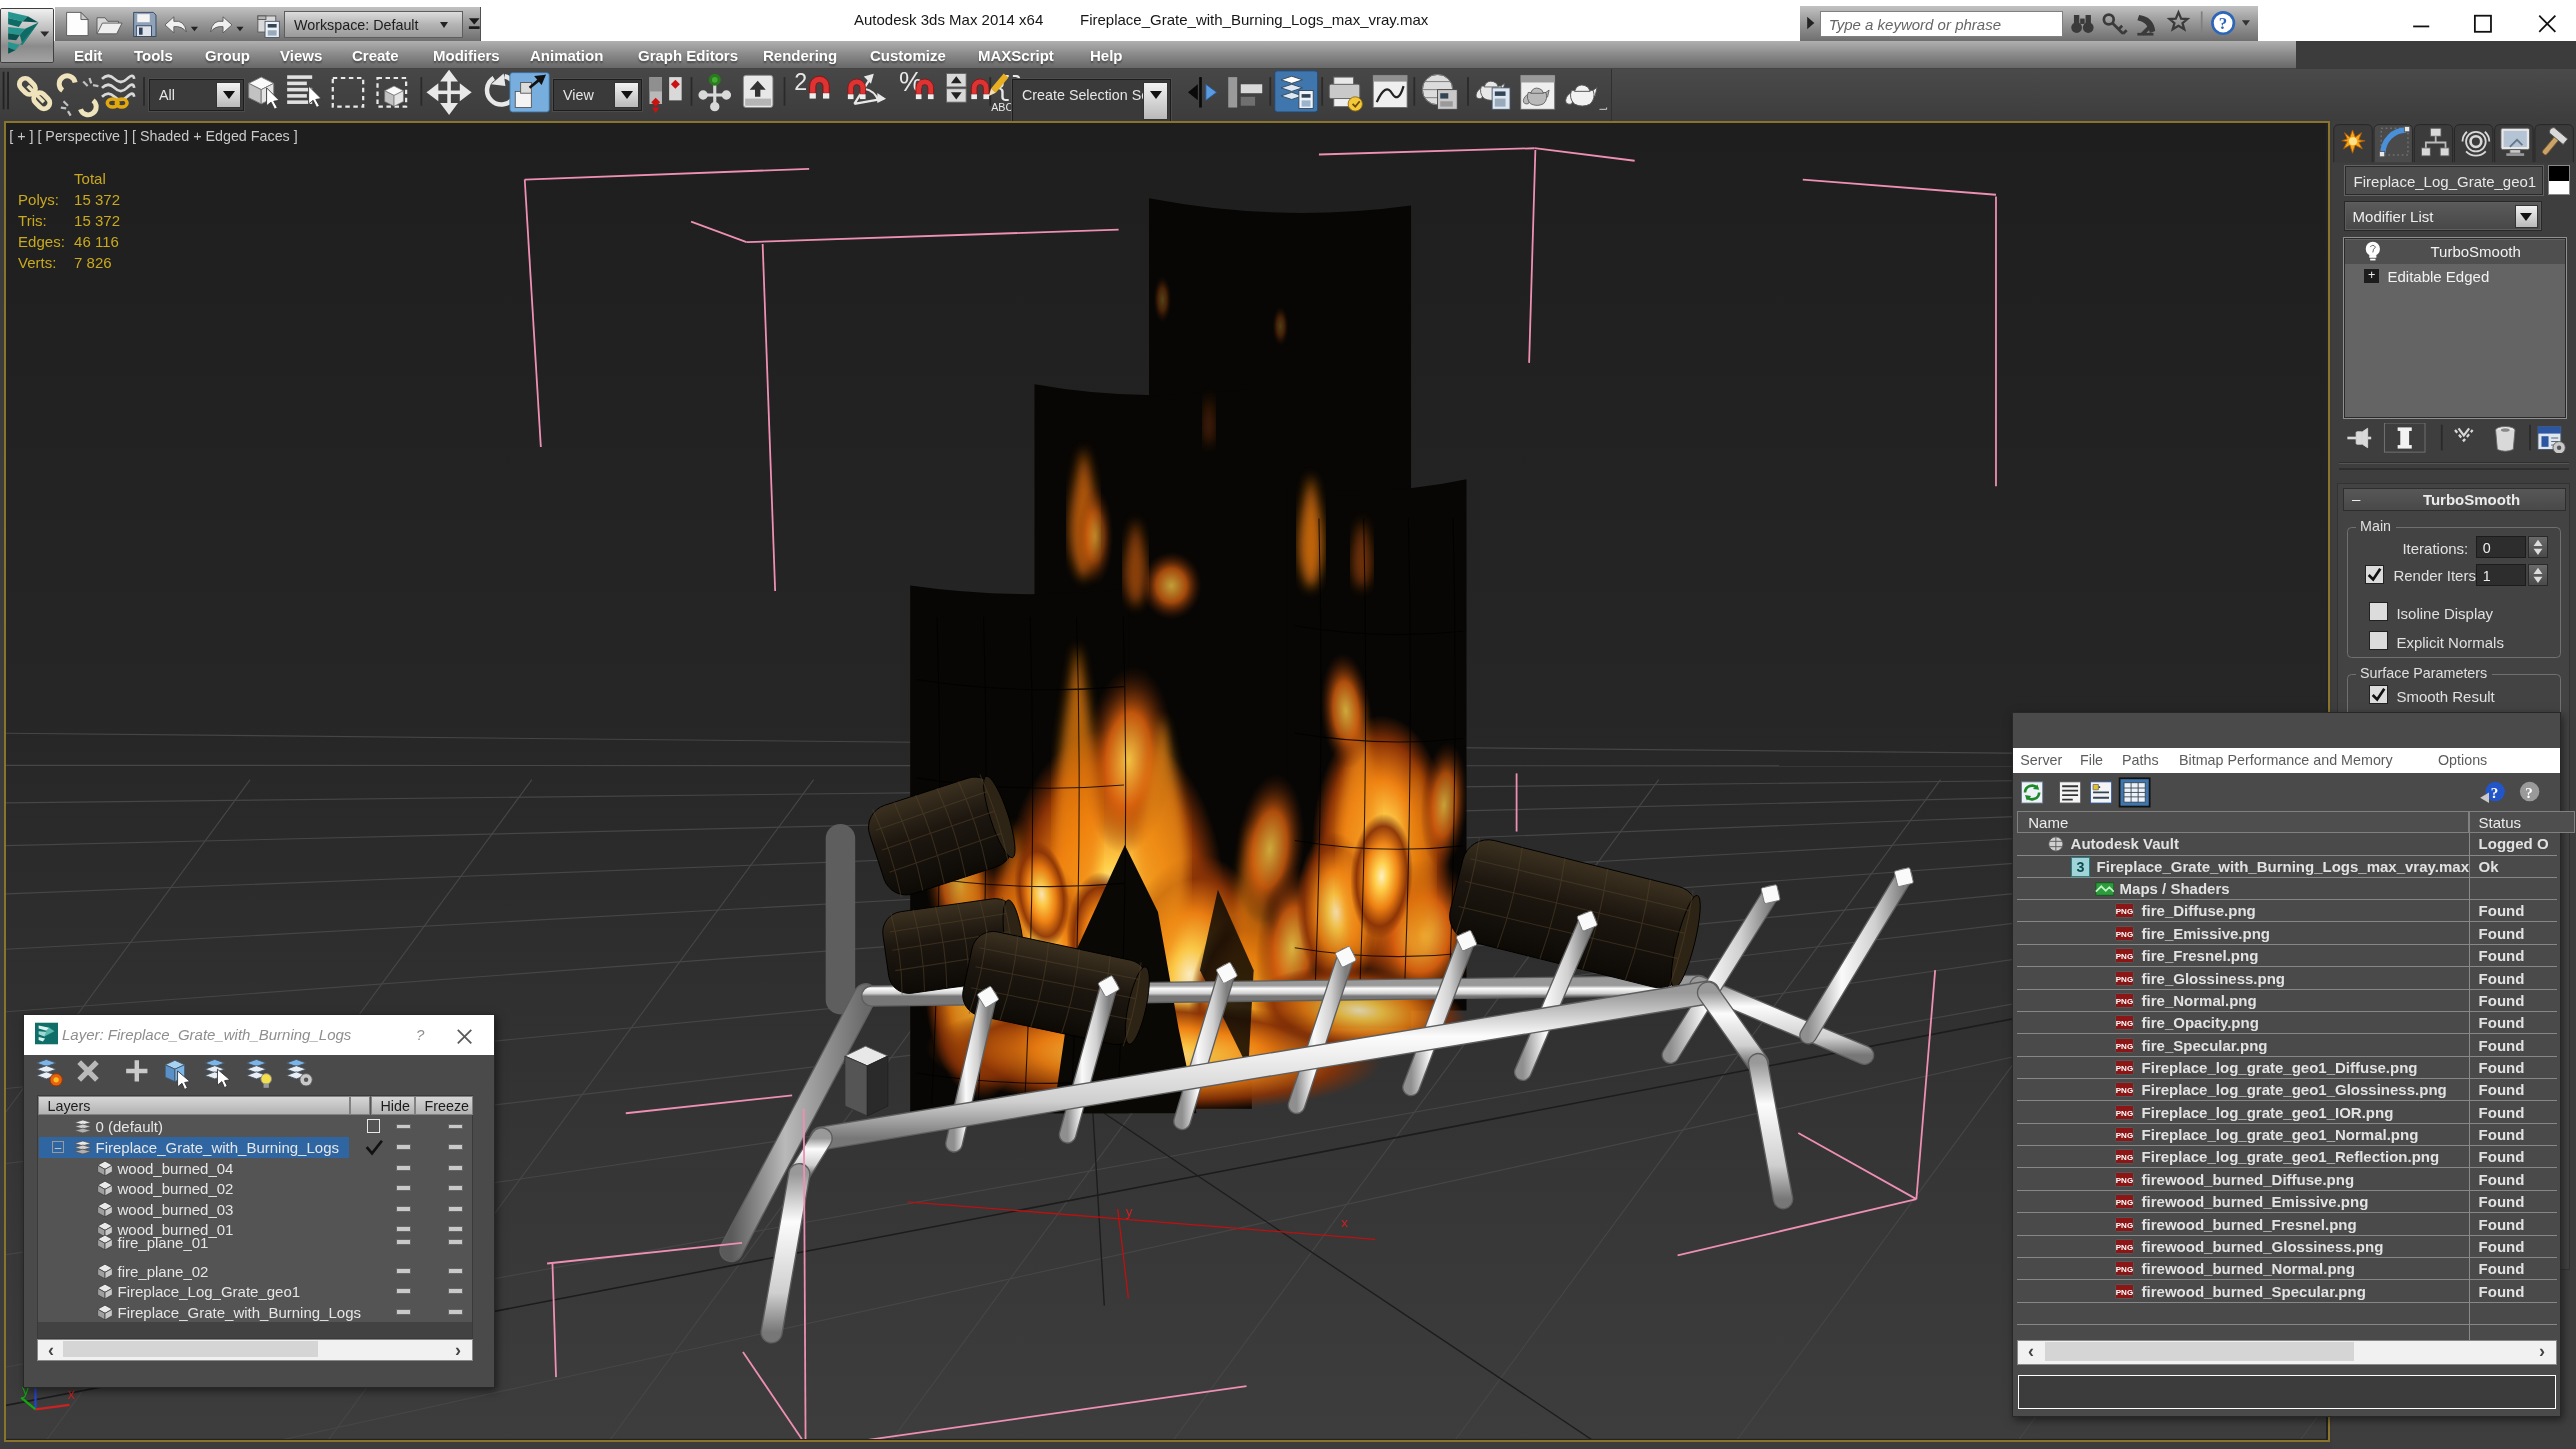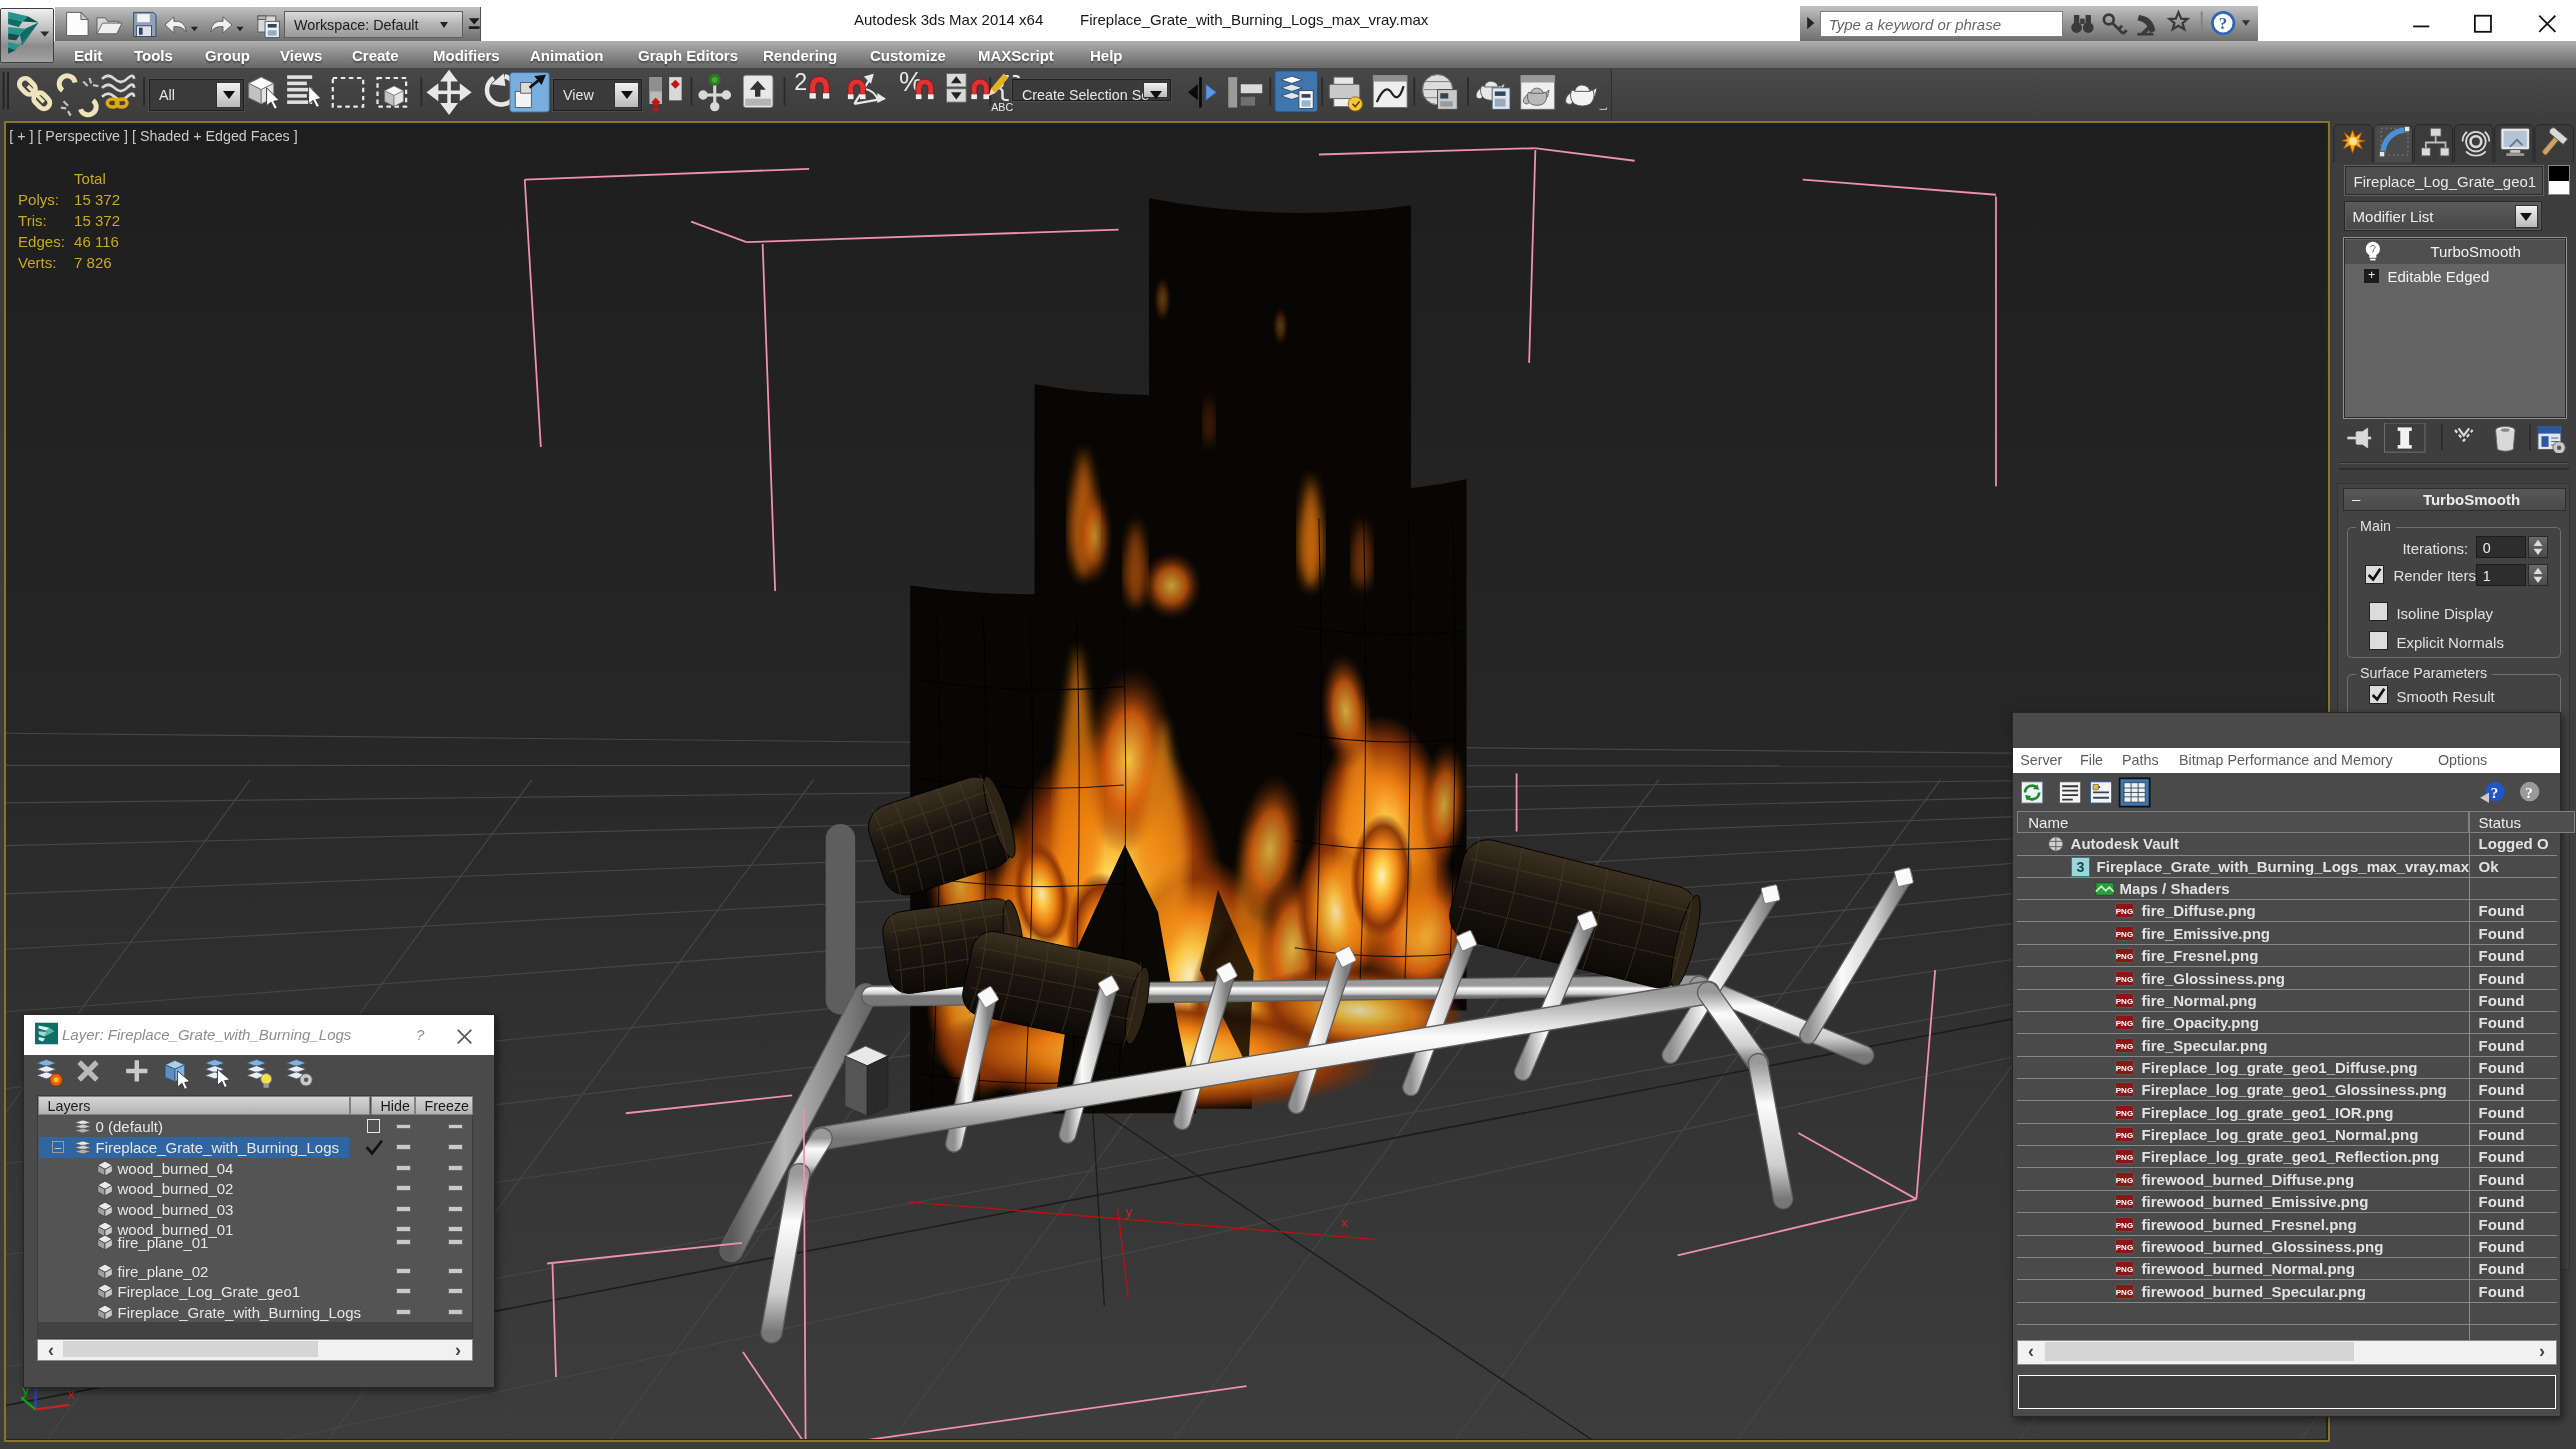--- a/index.html
+++ b/index.html
@@ -19,21 +19,21 @@
   #wsbox { position:absolute; left:229px; top:3.6px; width:179px; height:27px;
     background:linear-gradient(#dcdcdc,#b4b4b4 50%,#9a9a9a); border:0.9px solid #5d5d5d;
     color:#1d1d1d; font-size:14.3px; padding:5.4px 0 0 9px; }
 
   #searchstrip { left:1800px; top:6.3px; width:458px; height:35px;
     background:linear-gradient(#c2c2c2,#999 45%,#6f6f6f); }
   #searchbox { left:19.7px; top:4.5px; width:243px; height:26px; background:#fff;
     border:0.9px solid #808080; color:#666; font-style:italic; font-size:15px;
     padding:4.5px 0 0 8px; }
 
-  #menubar { left:0; top:41px; width:2576px; height:28px;
+  #menubar { left:0; top:41px; width:2296px; height:28px;
     background:linear-gradient(#b0b0b0,#8d8d8d 45%,#686868);
     border-bottom:0.9px solid #444; }
   #menubar span { position:absolute; top:6.3px; color:#fff; font-size:15px; font-weight:bold;
     text-shadow:0 1.8px 1.8px rgba(0,0,0,.4); }
 
   #toolbar { left:0; top:69px; width:2576px; height:52px;
     background:linear-gradient(#4a4a4a,#3d3d3d); }
   #toolbar .dock { position:absolute; left:0; top:0; width:1612px; height:52px;
     background:linear-gradient(#474747,#3c3c3c); border-right:0.9px solid #303030;}
   .ddark { position:absolute; background:#3a3a3a; border:0.9px solid #1d1d1d;
@@ -328,21 +328,21 @@
           <g transform="translate(1749,20) scale(1.1)" stroke="#555" fill="#f2f2f2">
             <path d="M8 10 q-6 2 -7 8 q0 5 6 4 l2 -4 M26 10 l7 -5 l-2 9"></path>
             <path d="M7 8 h22 q3 8 -3 14 q-8 4 -16 0 q-6 -6 -3 -14 z"></path>
             <path d="M12 5 q5 -5 12 0 l2 4 h-16 z"></path>
           </g>
           <path d="M1788 50 l8 0 l0 -2" stroke="#ddd" fill="none"></path>
         </g>
       </svg>
     <div class="ddark" style="left:149px;top:9.8px;width:95px;height:32px;padding:7.2px 0 0 9px;">All<span class="ddarr"></span></div>
     <div class="ddark" style="left:553px;top:9.8px;width:89px;height:32px;padding:7.2px 0 0 9px;">View<span class="ddarr"></span></div>
-    <div class="ddark" style="left:1012px;top:9.8px;width:159px;height:22px;padding:7.2px 0 0 9px;">Create Selection Se<span class="ddarr"></span></div>
+    <div class="ddark" style="left:1012px;top:9.8px;width:159px;height:44px;padding:7.2px 0 0 9px;">Create Selection Se<span class="ddarr"></span></div>
   </div>
 
   <div class="abs" id="qat">
     <svg class="abs" style="left:0;top:0;" width="286" height="34" viewBox="0 0 320 38" id="qaticons">
         <g transform="translate(13,6)">
           <path d="M0 0 h16 l8 8 v18 h-24 z" fill="#fdfdfd" stroke="#555"></path>
           <path d="M16 0 l8 8 h-8 z" fill="#c9c9c9" stroke="#555"></path>
         </g>
         <g transform="translate(47,8)">
           <path d="M0 22 l0 -18 h9 l3 4 h12 v4" fill="#d9d9d9" stroke="#555"></path>

